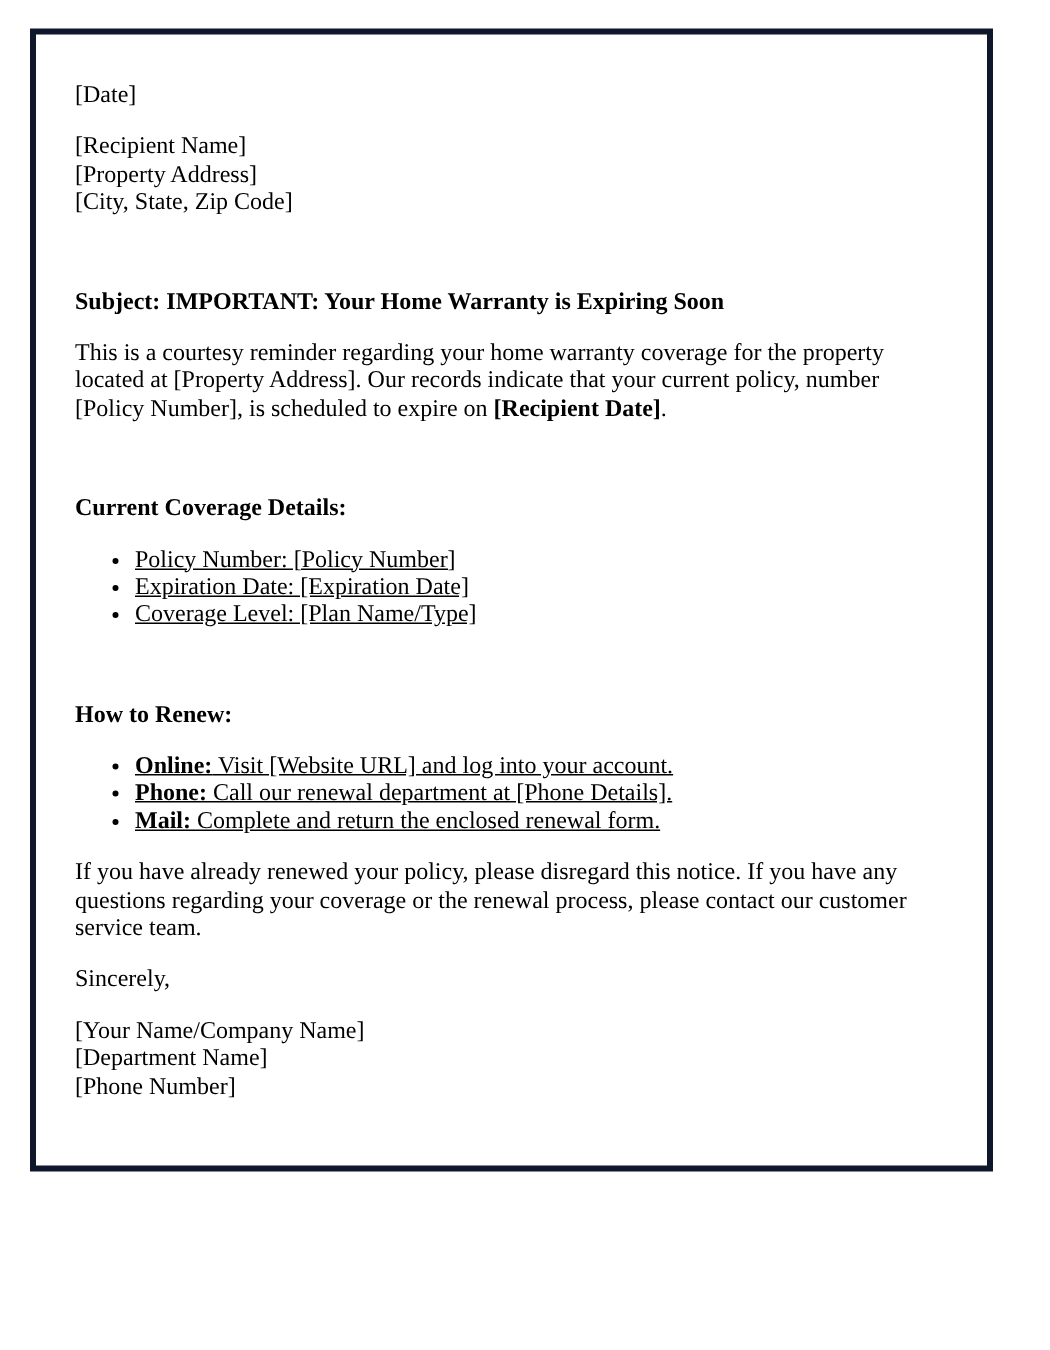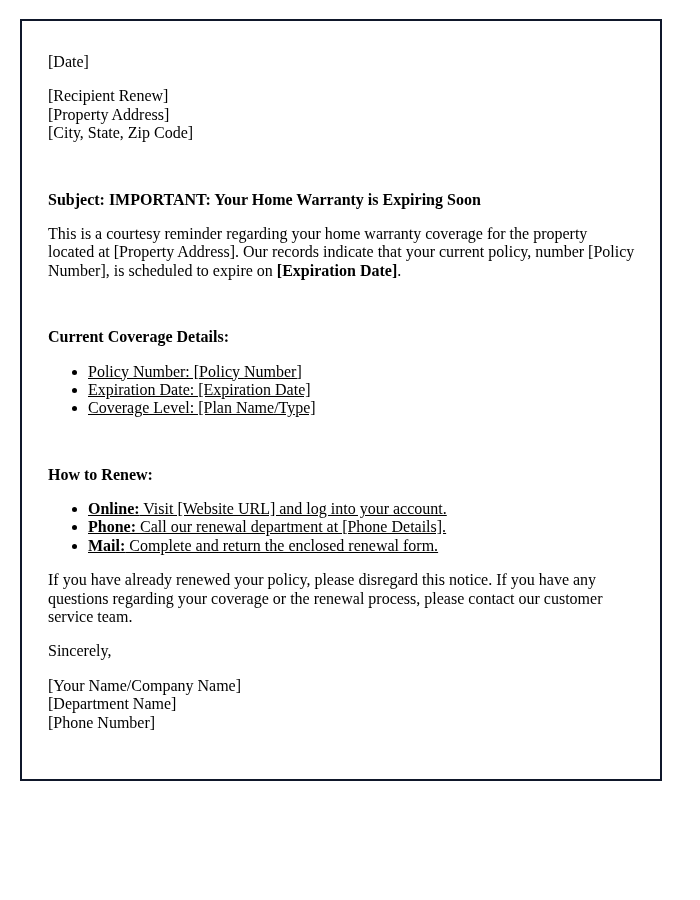--- a/index.html
+++ b/index.html
@@ -11,21 +11,21 @@
     font-size: 16px;
     color: #000000;
     line-height: 1.15;
   }
   .letter-box {
     position: absolute;
     left: 20px;
     top: 19px;
     width: 642px;
     min-height: 762px;
-    border: 2px solid #0f172a;
+    border: 4px solid #0f172a;
     background: #ffffff;
     padding: 16px 25px 16px 26px;
     overflow: hidden;
   }
   .para { margin: 16px 0; }
   .bold { font-weight: bold; margin-top: 48px; }
   ul.bullet-list {
     margin: 16px 0;
     padding-left: 40px;
     list-style-type: disc;
@@ -33,29 +33,29 @@
   ul.bullet-list li { margin: 0; text-decoration: underline; }
 </style>
 </head>
 <body>
 
 <div class="letter-box">
 
   <p class="para">[Date]</p>
 
   <div class="para">
-    <div>[Recipient Renew]</div>
+    <div>[Recipient Name]</div>
     <div>[Property Address]</div>
     <div>[City, State, Zip Code]</div>
   </div>
 
   <p class="para bold">Subject: IMPORTANT: Your Home Warranty is Expiring Soon</p>
 
 
-  <p class="para"><span>This is a courtesy reminder regarding your home warranty coverage for the property located at [Property Address]. Our records indicate that your current policy, number [Policy Number], is scheduled to expire on </span><span class="bold">[Expiration Date]</span><span>.</span></p>
+  <p class="para"><span>This is a courtesy reminder regarding your home warranty coverage for the property located at [Property Address]. Our records indicate that your current policy, number [Policy Number], is scheduled to expire on </span><span class="bold">[Recipient Date]</span><span>.</span></p>
 
 
   <p class="para bold">Current Coverage Details:</p>
 
   <ul class="bullet-list">
     <li>Policy Number: [Policy Number]</li>
     <li>Expiration Date: [Expiration Date]</li>
     <li>Coverage Level: [Plan Name/Type]</li>
   </ul>
 

